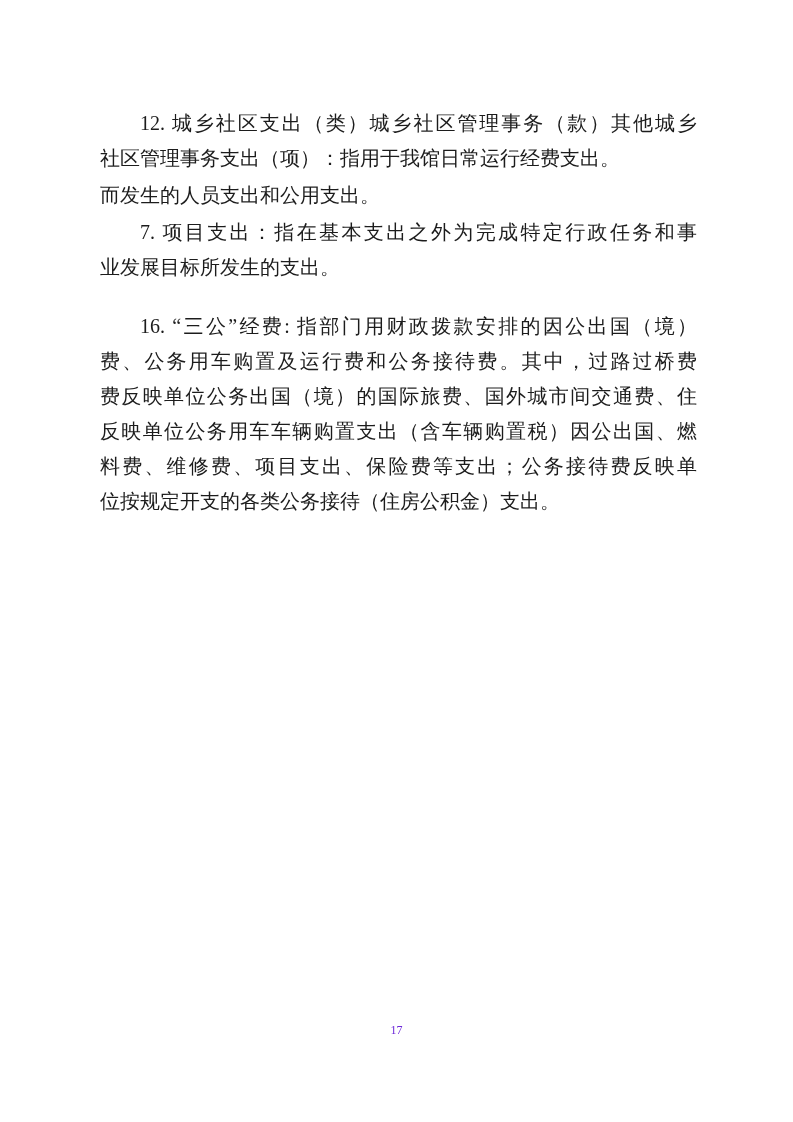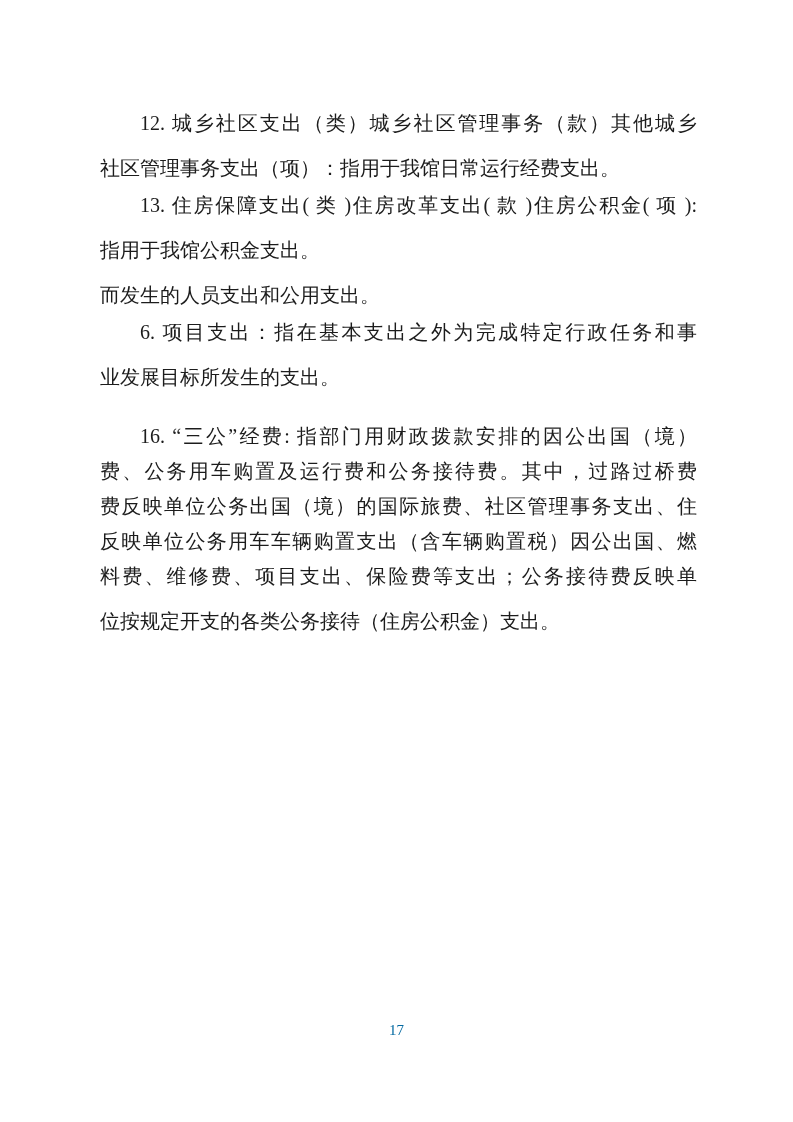--- a/index.html
+++ b/index.html
@@ -38,62 +38,57 @@
     overflow: hidden;
     text-align: justify;
     text-align-last: justify;
     text-justify: inter-character;
   }
   .line.first-line {
     text-indent: 2em;
   }
   .para .line:last-child {
     text-align-last: left;
-    margin-top: 10px;
   }
   .page-footer {
     position: absolute;
     left: 0;
     right: 0;
     top: 1022px;
     text-align: center;
-    font-size: 15px;
+    font-size: 12px;
     line-height: 16px;
-    color: #0369a1;
+    color: #6d28d9;
   }
 </style>
 </head>
 <body>
 
 <div class="page">
   <div class="text-block">
 
     <div class="para para-12">
       <div class="line first-line">12. 城乡社区支出（类）城乡社区管理事务（款）其他城乡</div>
       <div class="line">社区管理事务支出（项）：指用于我馆日常运行经费支出。</div>
     </div>
 
-    <div class="para para-13">
-      <div class="line first-line">13. 住房保障支出( 类 )住房改革支出( 款 )住房公积金( 项 ):</div>
-      <div class="line">指用于我馆公积金支出。</div>
-    </div>
 
     <div class="para para-14">
       <div class="line">而发生的人员支出和公用支出。</div>
     </div>
 
     <div class="para para-15">
-      <div class="line first-line">6. 项目支出：指在基本支出之外为完成特定行政任务和事</div>
+      <div class="line first-line">7. 项目支出：指在基本支出之外为完成特定行政任务和事</div>
       <div class="line">业发展目标所发生的支出。</div>
     </div>
 
     <div class="para para-16">
       <div class="line first-line">16. “三公”经费: 指部门用财政拨款安排的因公出国（境）</div>
       <div class="line">费、公务用车购置及运行费和公务接待费。其中，过路过桥费（境）</div>
-      <div class="line">费反映单位公务出国（境）的国际旅费、社区管理事务支出、住</div>
+      <div class="line">费反映单位公务出国（境）的国际旅费、国外城市间交通费、住</div>
       <div class="line">反映单位公务用车车辆购置支出（含车辆购置税）因公出国、燃</div>
       <div class="line">料费、维修费、项目支出、保险费等支出；公务接待费反映单</div>
       <div class="line">位按规定开支的各类公务接待（住房公积金）支出。</div>
     </div>
 
   </div>
 
   <div class="page-footer">17</div>
 </div>
 

